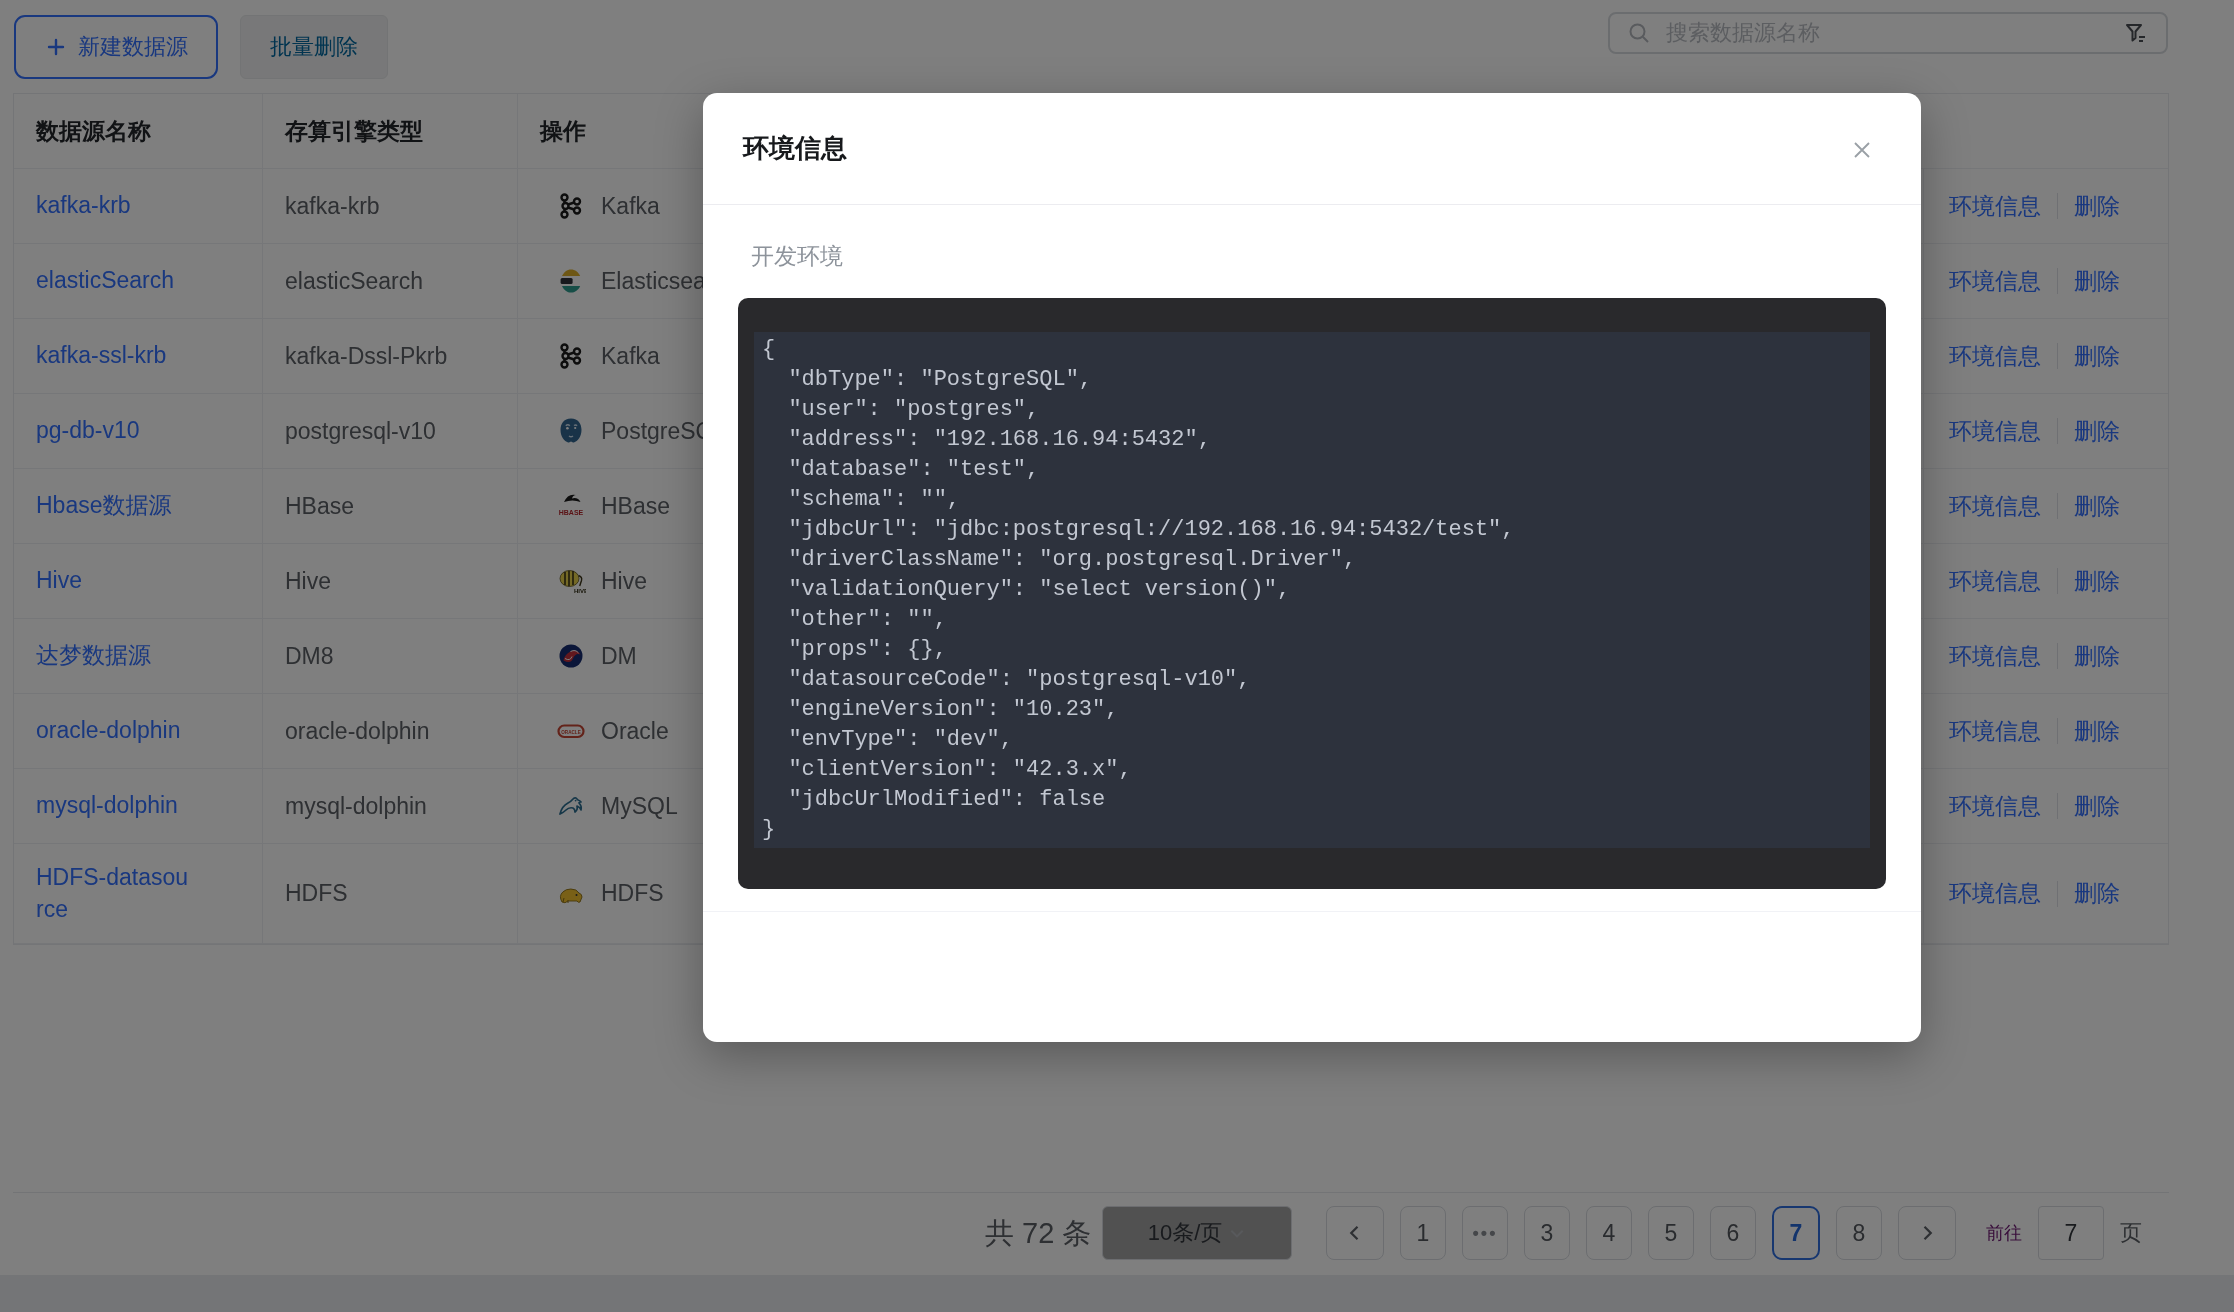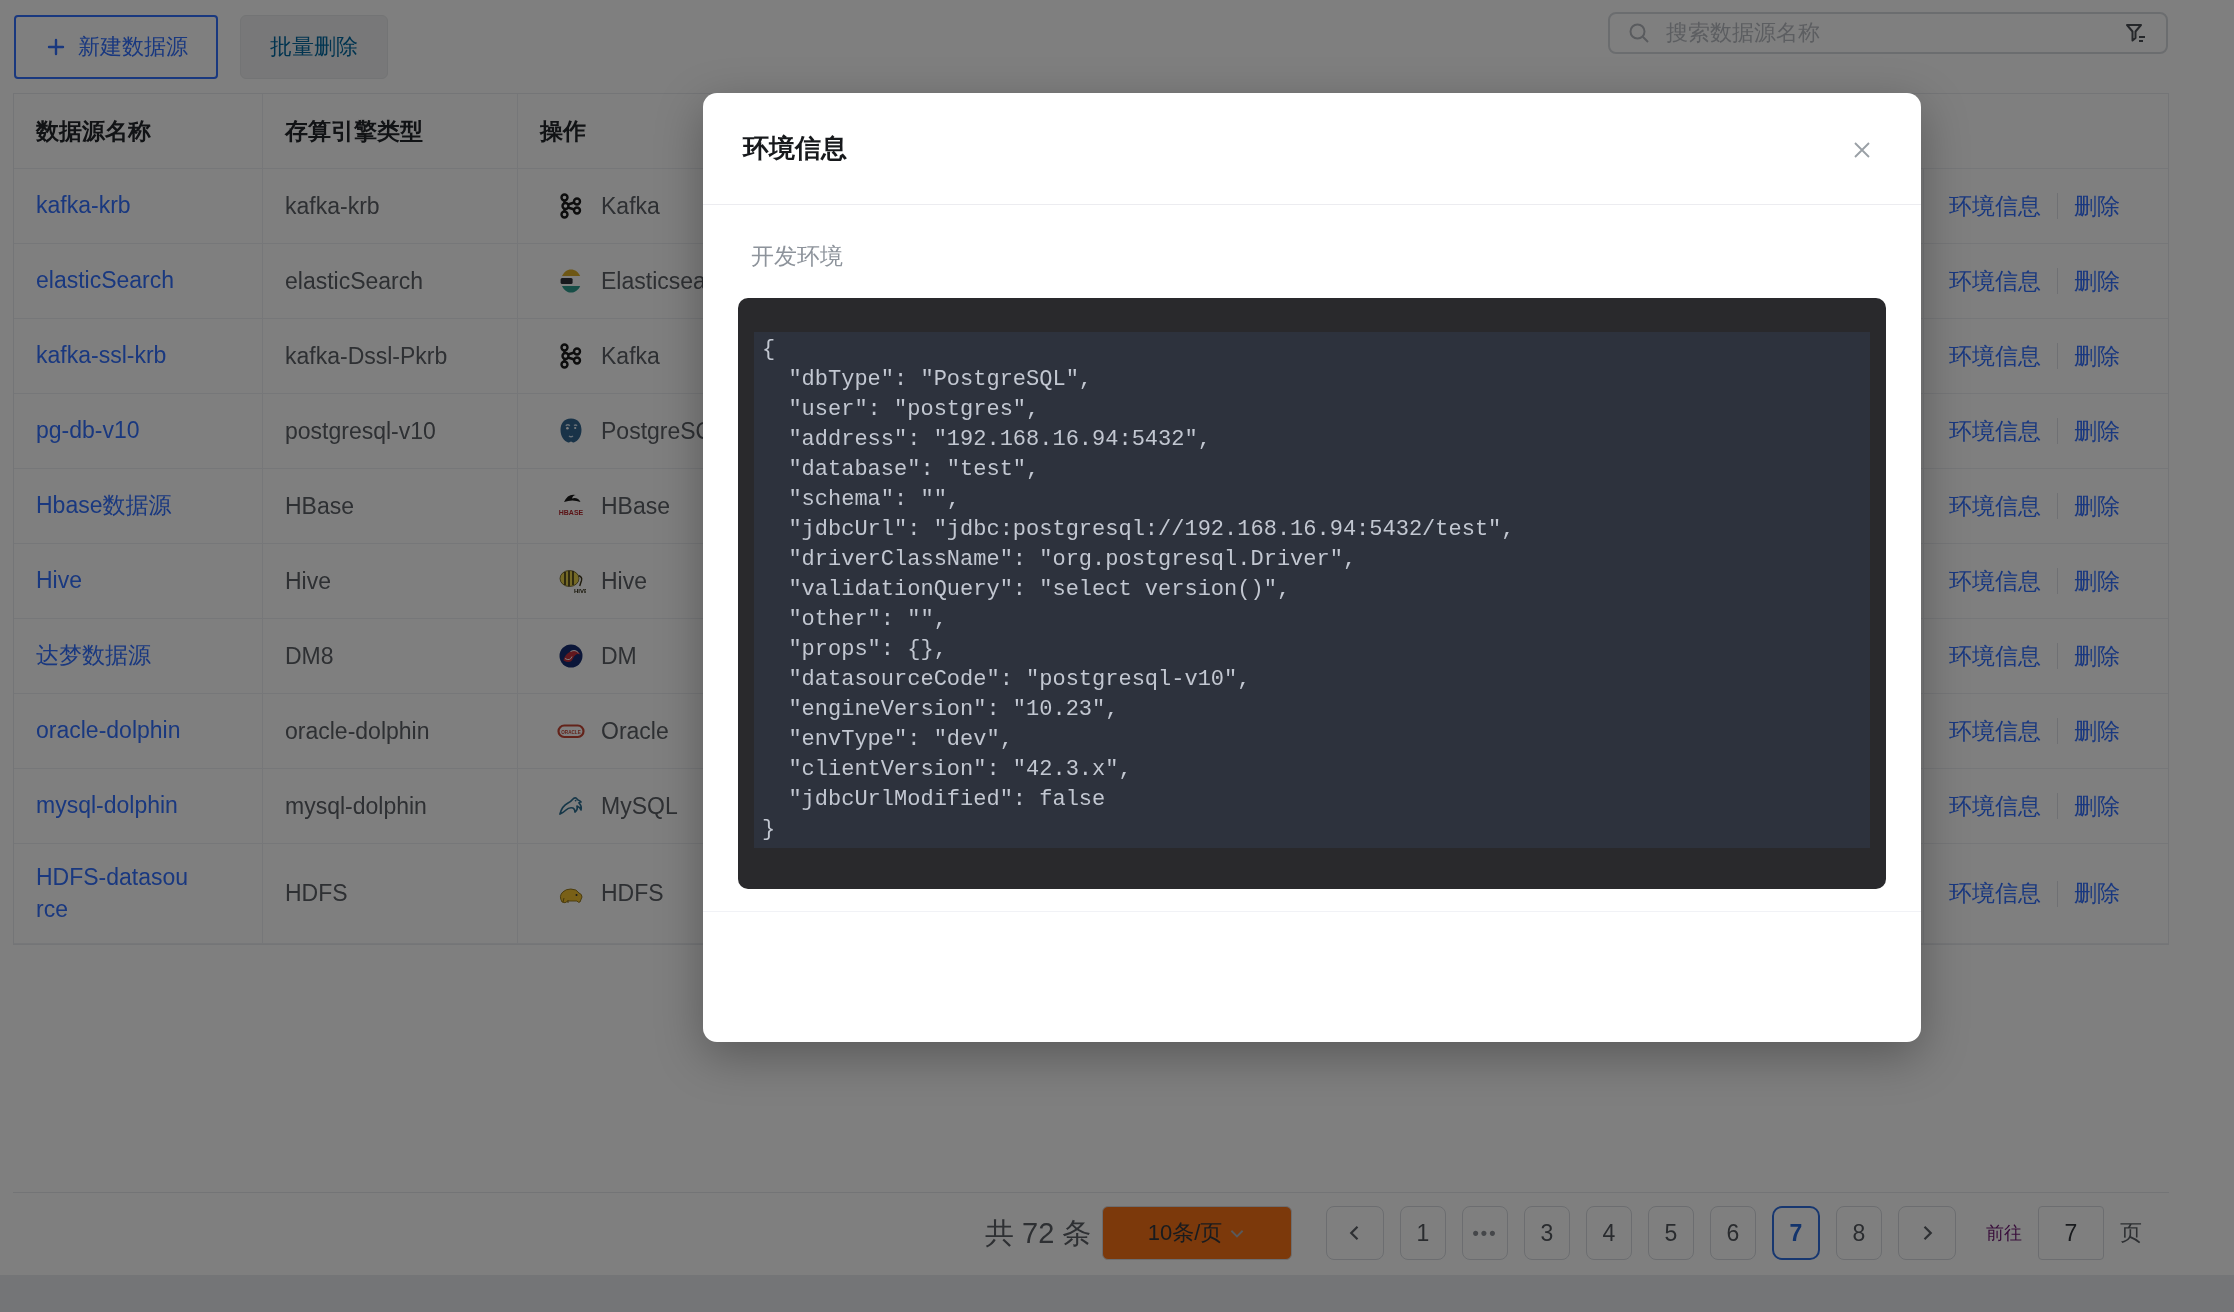--- a/index.html
+++ b/index.html
@@ -2,21 +2,21 @@
 <html><head>
 <meta charset="utf-8">
 <style>
   html,body{margin:0;padding:0;}
   body{font-family:"Liberation Sans","DejaVu Sans",sans-serif;}
   .stage{position:relative;width:2234px;height:1312px;overflow:hidden;background:#e9ebee;}
   .app{position:absolute;left:0;top:0;width:2234px;height:1275px;background:#ffffff;}
 
   
   .btn-new{position:absolute;left:14px;top:15px;width:204px;height:64px;border:2px solid #3370ff;
-    color:#3370ff;border-radius:4px;font-size:22px;display:flex;align-items:center;justify-content:center;
+    color:#3370ff;border-radius:11px;font-size:22px;display:flex;align-items:center;justify-content:center;
     gap:10px;background:#fff;cursor:pointer;box-sizing:border-box;}
   .btn-batch{position:absolute;left:240px;top:15px;width:148px;height:64px;background:#f0f1f2;
     color:#0369a1;border:1px solid #e7e8ea;border-radius:6px;font-size:22px;display:flex;align-items:center;
     justify-content:center;box-sizing:border-box;}
   .search{position:absolute;left:1608px;top:12px;width:560px;height:42px;border:2px solid #d7dade;
     border-radius:8px;display:flex;align-items:center;padding:0 16px;gap:12px;background:#fff;box-sizing:border-box;}
   .search input{border:none;outline:none;flex:1;font-size:22px;color:#33373d;background:transparent;min-width:0;}
   .search input::placeholder{color:#b9bcc2;}
   .icn{display:inline-flex;align-items:center;justify-content:center;flex:none;}
 
@@ -37,21 +37,21 @@
   .eng-icon{width:30px;height:30px;flex:none;}
   .eng-icon svg{width:30px;height:30px;display:block;}
   .ops-cell{padding-left:25px;gap:0;}
   .op-link{color:#3370ff;text-decoration:none;cursor:pointer;white-space:nowrap;}
   .op-sep{width:1px;height:26px;background:#dfe1e6;margin:0 16px;flex:none;}
 
   
   .pgline{position:absolute;left:13px;top:1192px;width:2156px;border-top:1px solid #e6e8ec;}
   .pg-total{position:absolute;left:985px;top:1206px;height:54px;line-height:54px;font-size:29px;color:#5c6066;}
   .pg-size{position:absolute;left:1102px;top:1206px;width:190px;height:54px;border:1px solid #d8dbe0;border-radius:6px;
-    display:flex;align-items:center;justify-content:center;gap:6px;font-size:22px;color:#33373d;box-sizing:border-box;cursor:pointer;background:#f97316;}
+    display:flex;align-items:center;justify-content:center;gap:6px;font-size:22px;color:#33373d;box-sizing:border-box;cursor:pointer;background:#a3a3a3;}
   .pager{position:absolute;left:1326px;top:1206px;display:flex;align-items:center;gap:16px;}
   .pbtn{height:54px;min-width:46px;border:1px solid #d8dbe0;border-radius:8px;display:flex;align-items:center;
     justify-content:center;font-size:23px;color:#55595f;box-sizing:border-box;cursor:pointer;background:#fff;}
   .pbtn.nav{width:58px;}
   .pbtn.active{border:2px solid #2f6fe0;color:#2668d9;font-weight:700;border-radius:10px;min-width:48px;}
   .pbtn.dots{letter-spacing:2px;color:#8a8e94;font-size:18px;font-weight:700;}
   .pg-goto-label{font-size:18px;color:#701a75;margin-left:14px;white-space:nowrap;}
   .pg-goto{width:66px;height:54px;border:1px solid #d8dbe0;border-radius:4px;text-align:center;font-size:23px;
     color:#33373d;box-sizing:border-box;outline:none;background:#fff;}
   .pg-unit{font-size:22px;color:#5c6066;white-space:nowrap;}

